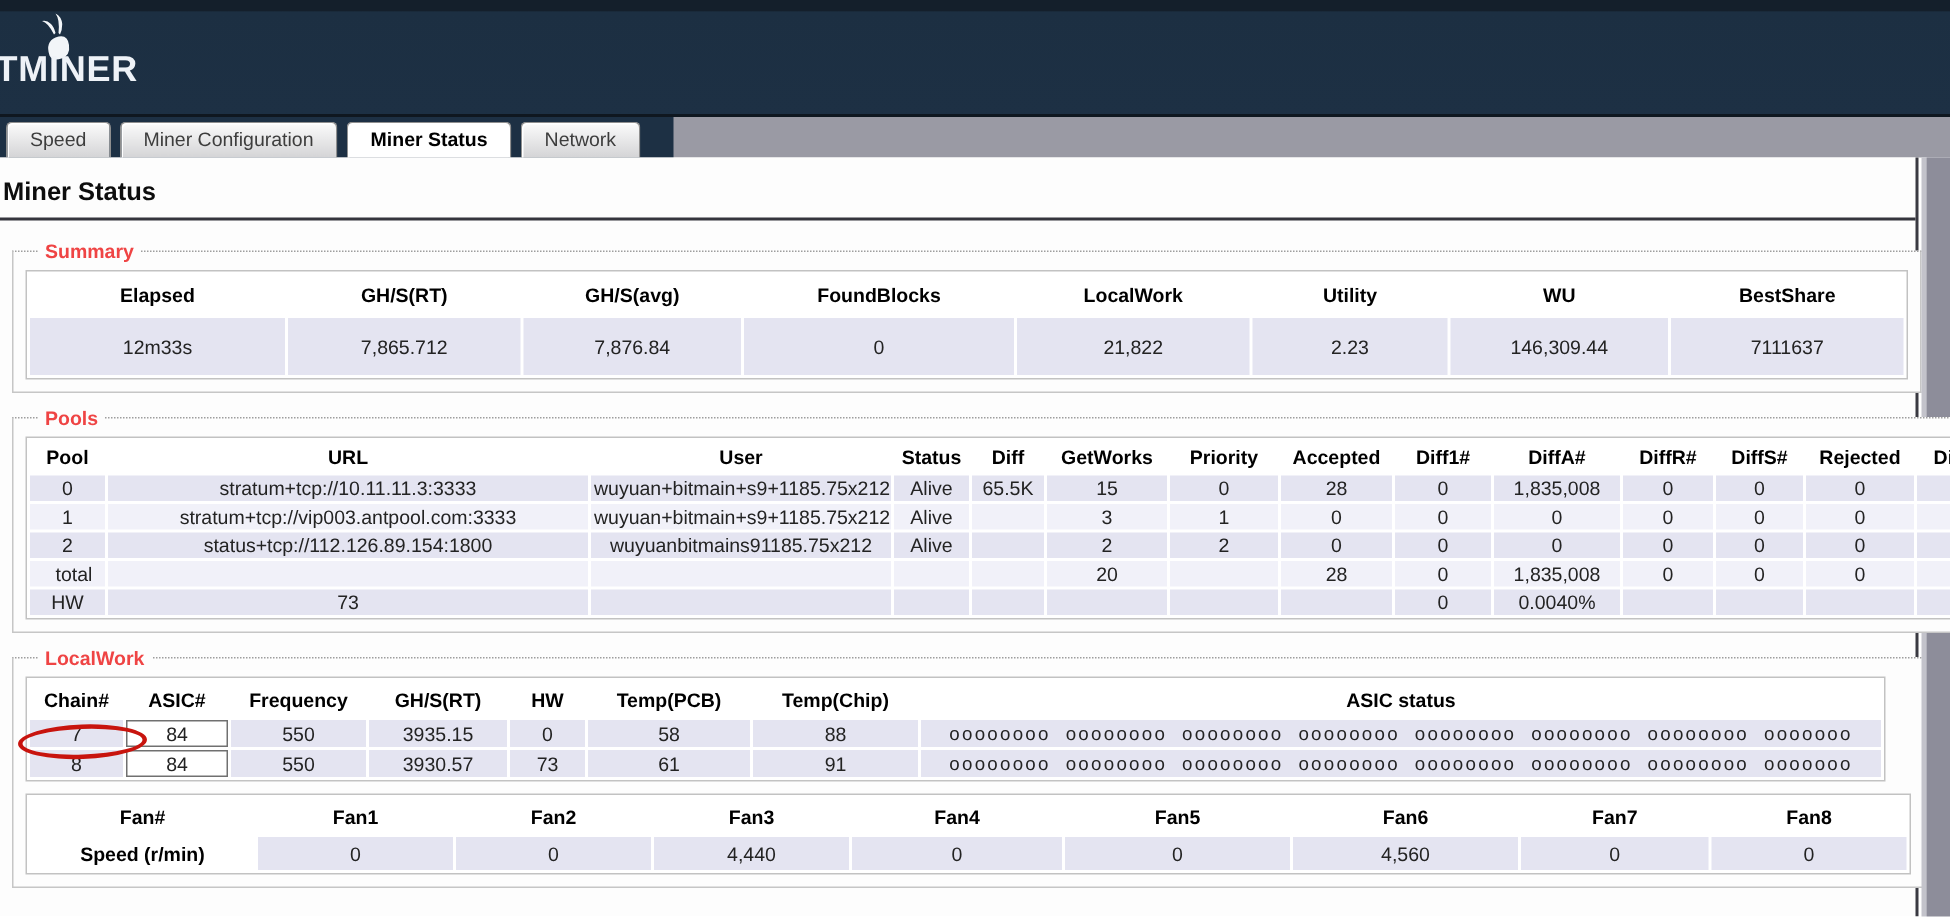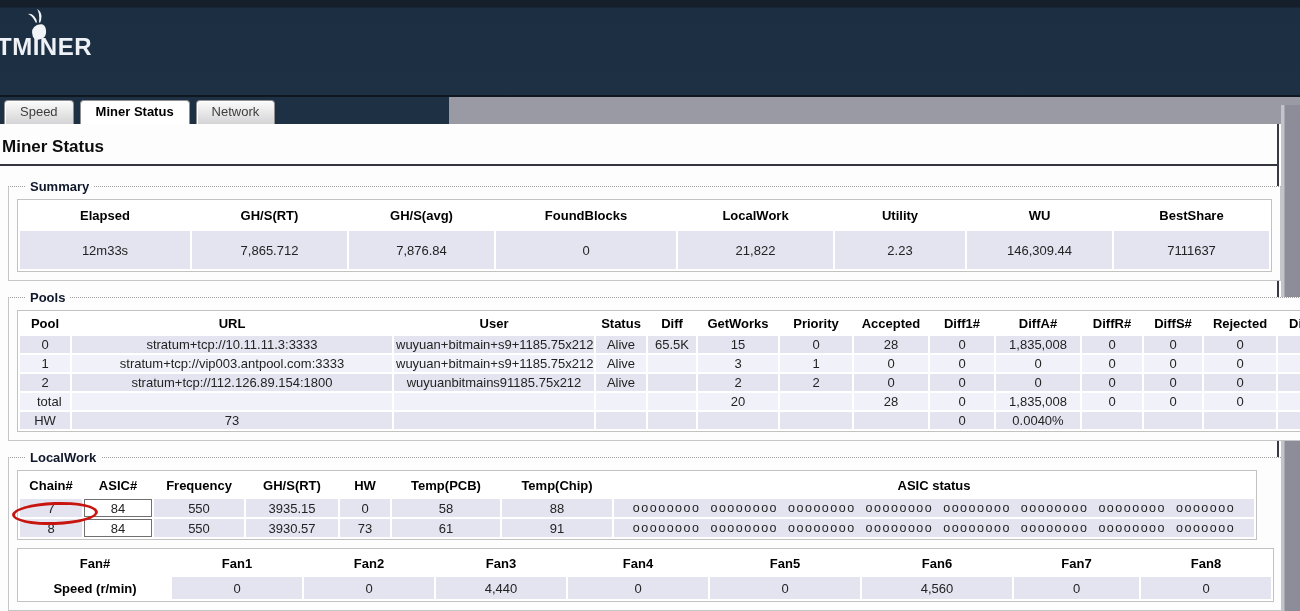--- a/index.html
+++ b/index.html
@@ -1,20 +1,20 @@
 <!DOCTYPE html>
 <html><head>
 <meta charset="utf-8">
 <style>
   * { margin:0; padding:0; box-sizing:border-box; }
   html,body { width:1300px; height:611px; overflow:hidden; background:#fff;
     font-family:"Liberation Sans", sans-serif; }
 
   
-  .header { position:relative; height:97px;
+  .header { position:relative; height:78px;
     background:linear-gradient(#141f2b 0px, #141f2b 7px, #1c2f42 8px, #1d3044 100%);
     border-bottom:2px solid #0f1720; }
   .ant-icon { position:absolute; left:26px; top:7px; width:24px; height:34px; }
   .logo-text { position:absolute; left:-3px; top:33px; color:#eef2f7;
     font-size:24px; font-weight:bold; letter-spacing:0.5px; }
 
   
   .tabstrip { position:relative; height:27px; background:#9a9aa4; }
   .tabs-navy-bg { position:absolute; left:0; top:0; width:449px; height:27px; background:#1d3044; }
   .tabs { position:relative; display:flex; gap:6px; padding-left:4px;
@@ -31,21 +31,21 @@
   .right-strip { position:absolute; left:1281px; top:105px; width:19px; height:506px;
     background:linear-gradient(90deg,#c3c3cb 0px,#c3c3cb 3px,#8d8d9a 4px); z-index:1; }
 
   .page-title { font-size:17px; font-weight:bold; color:#0d0d0d; padding:13px 0 7px 2px; }
   .title-divider { border:none; border-top:2px solid #35353d; margin:0 0 13px 0; }
 
   fieldset { width:1260px; margin:0 0 9px 8px; padding:1px 8px 8px 8px;
     border:1px solid #c6c6c6; border-top:1px dotted #9e9e9e; background:#fdfdfd; }
   fieldset.pools-fs { width:1348px; position:relative; z-index:2; }
   fieldset.antminer-fs { position:relative; }
-  legend { font-size:13px; font-weight:bold; color:#0f172a; padding:0 5px; margin-left:8px; }
+  legend { font-size:13px; font-weight:bold; color:#ef4444; padding:0 5px; margin-left:8px; }
 
   table { border-collapse:separate; border-spacing:2px; table-layout:fixed;
     background:#fff; border:1px solid #c2c2c2; margin-top:4px; }
   th { font-size:13px; font-weight:bold; color:#000; 
     white-space:nowrap; overflow:hidden; padding:1px 2px; }
   td { font-size:13px; color:#232323; text-align:center; background:#e4e4f1;
     white-space:nowrap; overflow:hidden; padding:0 2px; }
 
   .t-summary { width:1241px; }
   .t-summary th { height:27px; }
@@ -81,20 +81,21 @@
     <path d="M13 15 Q14 6 11 2 Q15 4 15.5 9 Q15.5 13 14 16 Z" fill="#f2f5f8"></path>
     <path d="M7 30 q-3 -9 4 -12 q8 -3 9 5 q1 7 -5 9 q-6 2 -8 -2 Z" fill="#f2f5f8"></path>
   </svg>
   <div class="logo-text">TMINER</div>
 </div>
 
 <div class="tabstrip">
   <div class="tabs-navy-bg"></div>
   <div class="tabs">
     <div class="tab">Speed</div>
+    <div class="tab">Miner Configuration</div>
     <div class="tab active">Miner Status</div>
     <div class="tab">Network</div>
   </div>
 </div>
 
 <div class="content">
   <div class="page-title">Miner Status</div>
   <hr class="title-divider">
 
   <fieldset>
@@ -202,21 +203,21 @@
             <td>0</td>
             <td>0</td>
             <td>0</td>
             <td>0</td>
             <td>0</td>
             <td>0</td>
             <td>0</td>
           </tr>
           <tr>
             <td>2</td>
-            <td>stratum+tcp://112.126.89.154:1800</td>
+            <td>status+tcp://112.126.89.154:1800</td>
             <td>wuyuanbitmains91185.75x212</td>
             <td>Alive</td>
             <td></td>
             <td>2</td>
             <td>2</td>
             <td>0</td>
             <td>0</td>
             <td>0</td>
             <td>0</td>
             <td>0</td>

